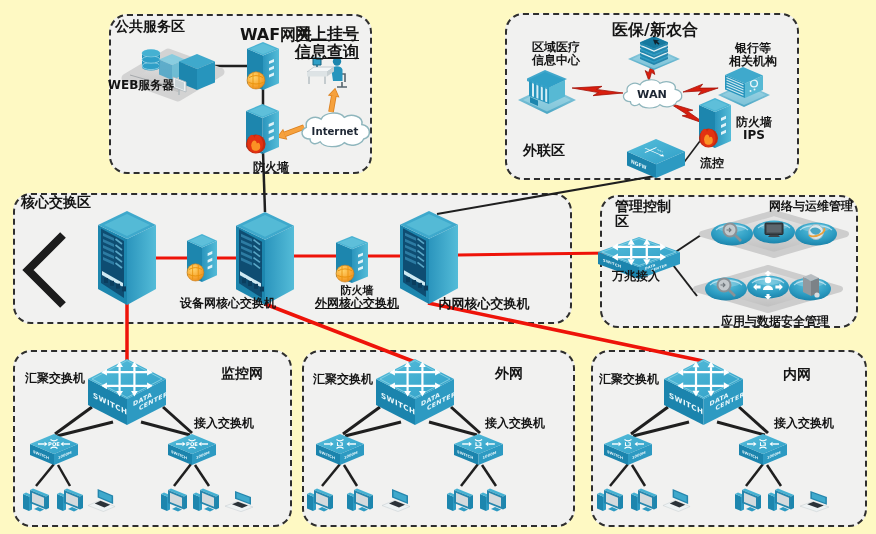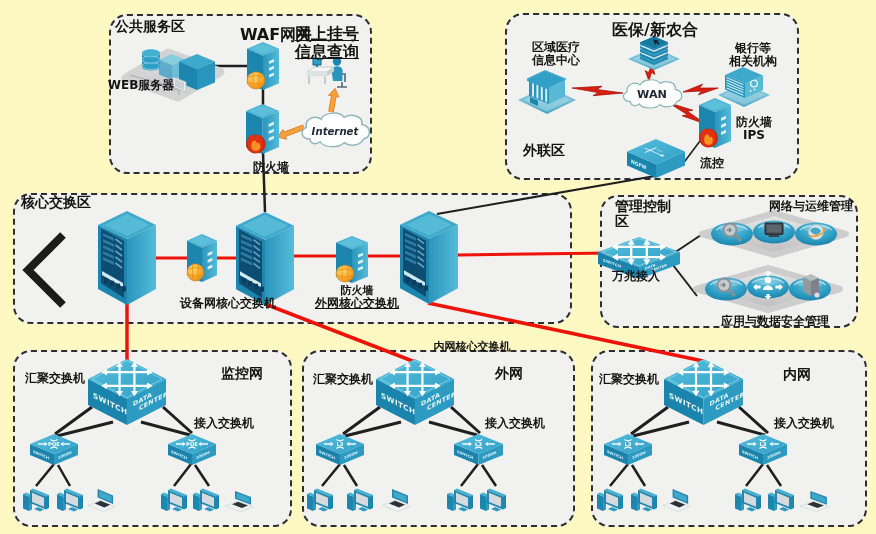--- a/index.html
+++ b/index.html
@@ -180,21 +180,21 @@
           <polygon points="16,0 32,7 16,14 0,7" fill="#4ab3d3"></polygon>
           <polygon points="16,1.5 29,7 16,12.5 3,7" fill="#67c5dd" opacity="0.7"></polygon>
           <polygon points="22,20 27,17.8 27,20.8 22,23" fill="#dff2f8"></polygon>
           <polygon points="22,27 27,24.8 27,27.8 22,30" fill="#dff2f8"></polygon>
           <polygon points="22,34 27,31.8 27,34.8 22,37" fill="#dff2f8"></polygon>
           <circle cx="9.5" cy="40" r="9.5" fill="#c32a10"></circle>
           <path d="M1.5,39 C2,31 7,28 8,34 C9,29 14.5,30.5 16,37 C18,42.5 14.5,48.5 9.5,49 C4.5,48.5 1,44 1.5,39 Z" fill="#e23211"></path>
           <path d="M5,41.5 C5.5,36.5 9.5,34.5 10.5,39.5 C13,37 14.5,41.5 13.5,44.5 C12,47.5 7,47.5 5.8,45 Z" fill="#fb9224"></path>
         </svg>
       </div>
-      <div class="node" style="left: 298px; top: 111px; width: 74px; height: 38px; font-style: italic;">
+      <div class="node" style="left: 298px; top: 111px; width: 74px; height: 38px;">
         <svg viewBox="0 0 80 42" preserveAspectRatio="none">
           <path d="M13,31 C4,31 1,22 9,18 C7,9 18,4 25,9 C29,1 45,0 50,7 C58,2 71,6 69,15 C79,17 80,28 71,31 C68,38 56,40 50,35 C44,41 28,41 24,34 C19,38 13,36 13,31 Z" fill="#ffffff" stroke="#8fb6bd" stroke-width="1.6"></path>
           <text x="40" y="26" text-anchor="middle" font-size="11" font-weight="bold" fill="#1d2633" font-family="DejaVu Sans,sans-serif">Internet</text>
         </svg>
       </div>
       <div class="node" style="left: 518px; top: 66px; width: 58px; height: 48px;">
         <svg viewBox="0 0 58 48" preserveAspectRatio="none">
           <polygon points="0,34 29,20 58,34 29,48" fill="url(#gPlatTeal)"></polygon>
           <polygon points="5,34 29,22.5 53,34 29,45.5" fill="#aadcea" opacity="0.55"></polygon>
           <polygon points="11,13.5 31,21.5 31,38 11,30" fill="#2795bd"></polygon>
@@ -844,21 +844,21 @@
 信息中心</div>
       <div class="dev-label" style="left: 655px; top: 21px; font-size: 16px; transform: translateX(-50%);">医保/新农合</div>
       <div class="dev-label" style="left: 753px; top: 42px; font-size: 12px; transform: translateX(-50%);">银行等
 相关机构</div>
       <div class="dev-label" style="left: 754px; top: 116px; font-size: 12px; transform: translateX(-50%);">防火墙
 IPS</div>
       <div class="dev-label" style="left: 712px; top: 157px; font-size: 12px; transform: translateX(-50%);">流控</div>
       <div class="dev-label" style="left: 189px; top: 297px; font-size: 12px; transform: translateX(-50%); margin-left: 39px;">设备网核心交换机</div>
       <div class="dev-label" style="left: 357px; top: 285px; font-size: 11px; transform: translateX(-50%);">防火墙</div>
       <div class="dev-label" style="left: 357px; top: 297px; font-size: 12px; transform: translateX(-50%); text-decoration: underline;">外网核心交换机</div>
-      <div class="dev-label" style="left: 472px; top: 297px; font-size: 11px; transform: translateX(-50%); margin-top: 44px;">内网核心交换机</div>
+      <div class="dev-label" style="left: 484px; top: 297px; font-size: 13px; transform: translateX(-50%);">内网核心交换机</div>
       <div class="dev-label" style="left: 636px; top: 270px; font-size: 12px; transform: translateX(-50%);">万兆接入</div>
       <div class="dev-label" style="left: 767px; top: 200px; font-size: 12px; transform: translateX(-50%); margin-left: 44px;">网络与运维管理</div>
       <div class="dev-label" style="left: 775px; top: 315px; font-size: 12px; transform: translateX(-50%);">应用与数据安全管理</div>
       <div class="dev-label" style="left: 55px; top: 372px; font-size: 12px; transform: translateX(-50%);">汇聚交换机</div>
       <div class="dev-label" style="left: 224px; top: 417px; font-size: 12px; transform: translateX(-50%);">接入交换机</div>
       <div class="dev-label" style="left: 343px; top: 373px; font-size: 12px; transform: translateX(-50%);">汇聚交换机</div>
       <div class="dev-label" style="left: 515px; top: 417px; font-size: 12px; transform: translateX(-50%);">接入交换机</div>
       <div class="dev-label" style="left: 629px; top: 373px; font-size: 12px; transform: translateX(-50%);">汇聚交换机</div>
       <div class="dev-label" style="left: 804px; top: 417px; font-size: 12px; transform: translateX(-50%);">接入交换机</div>
     </div>

